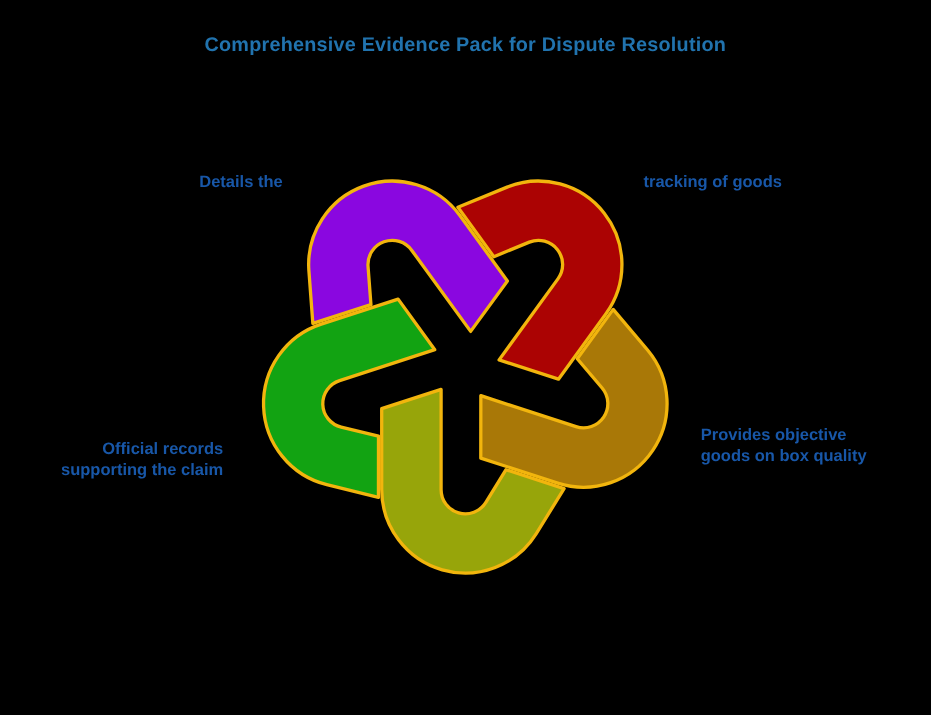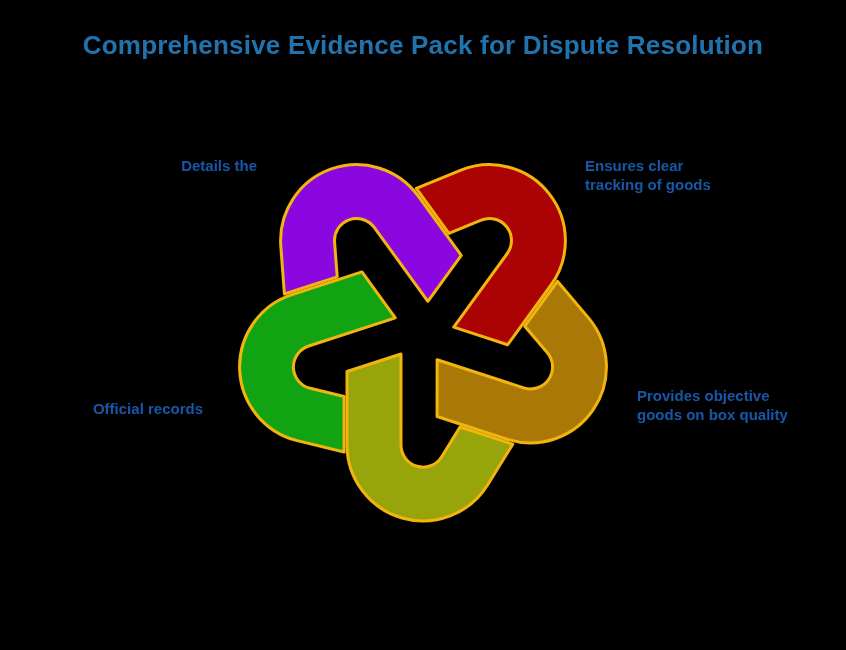--- a/index.html
+++ b/index.html
@@ -6,21 +6,21 @@
   body{
     width:846px;height:650px;
     background:#000000;
     font-family:"Liberation Sans","DejaVu Sans",sans-serif;
     position:relative;overflow:hidden;
   }
   .canvas{position:absolute;inset:0;width:846px;height:650px;}
   .page-title{
     position:absolute;left:0;right:0;top:30px;
     text-align:center;
-    font-size:26px;font-weight:bold;letter-spacing:.2px;
+    font-size:18px;font-weight:bold;letter-spacing:.2px;
     color:#2173AE;
   }
   .knot-svg{position:absolute;left:0;top:0;}
   .loop{stroke-width:3;stroke-linejoin:round;}
   .label{
     position:absolute;
     font-size:15px;font-weight:bold;line-height:19px;
     color:#1857A8;
   }
   .label.right-aligned{text-align:right;}
@@ -43,26 +43,26 @@
     <path class="loop" transform="rotate(-72 423 332)" d="M 347 371.5 L 347 445 A 76 76 0 0 0 487.4 485.3 L 512.8 444.2 L 460 427 L 441.7 456.7 A 22 22 0 0 1 401 445 L 401 354 Z" fill="#A97807" stroke="#F2B50D"></path>
     <path class="loop" transform="rotate(-288 423 332)" d="M 347 371.5 L 347 445 A 76 76 0 0 0 487.4 485.3 L 512.8 444.2 L 460 427 L 441.7 456.7 A 22 22 0 0 1 401 445 L 401 354 Z" fill="#12A312" stroke="#F2B50D"></path>
     <path class="loop" transform="rotate(0 423 332)" d="M 347 371.5 L 347 445 A 76 76 0 0 0 487.4 485.3 L 512.8 444.2 L 460 427 L 441.7 456.7 A 22 22 0 0 1 401 445 L 401 354 Z" fill="#97A50A" stroke="#F2B50D"></path>
   </svg>
 
   <div class="label right-aligned label-details">
     <div>Details the</div>
   </div>
 
   <div class="label label-ensures">
-    <div>Ensures clear</div>
     <div>tracking of goods</div>
   </div>
 
   <div class="label right-aligned label-official">
     <div>Official records</div>
+    <div>supporting the claim</div>
   </div>
 
   <div class="label label-provides">
     <div>Provides objective</div>
     <div>goods on box quality</div>
   </div>
 
 </div>
 
 </body></html>

